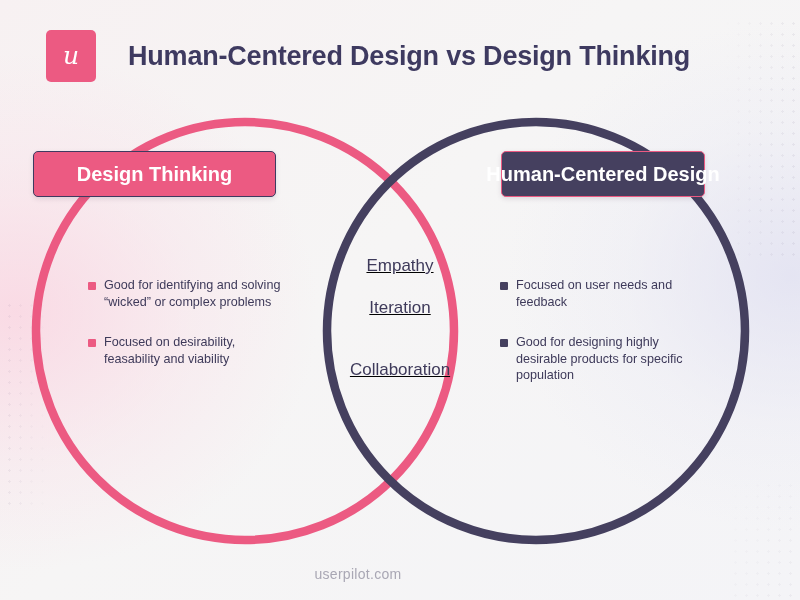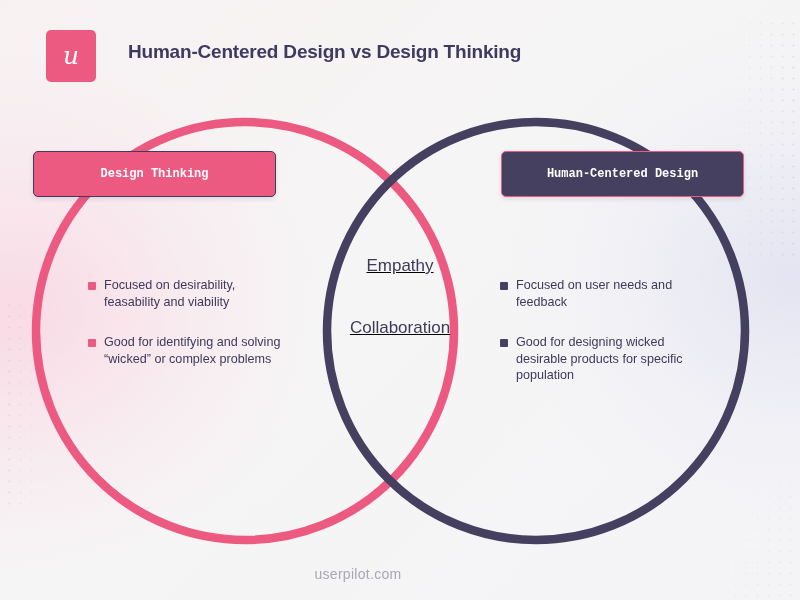--- a/index.html
+++ b/index.html
@@ -84,21 +84,21 @@
     font-style: italic;
     font-size: 25px;
     color: #ffffff;
     line-height: 1;
     transform: translateY(-1px);
   }
   #page-title {
     position: absolute;
     left: 128px;
     top: 41px;
-    font-size: 19px;
+    font-size: 27px;
     font-weight: bold;
     color: #3e3a60;
     letter-spacing: -0.2px;
     white-space: nowrap;
   }
 
   
   #venn {
     position: absolute;
     left: 0;
@@ -108,39 +108,38 @@
   }
 
   
   .badge {
     position: absolute;
     height: 46px;
     border-radius: 5px;
     display: flex;
     align-items: center;
     justify-content: center;
-    font-size: 12px;
+    font-size: 20px;
     font-weight: bold;
     box-sizing: border-box;
     white-space: nowrap;
-    font-family: Liberation Mono, monospace;
   }
   #badge-design-thinking {
     left: 33px;
     top: 151px;
     width: 243px;
     background: #ec5a82;
     border: 1.6px solid #3e3a60;
     color: #ffffff;
     box-shadow: 0 2px 5px rgba(60,50,80,0.13);
   }
   #badge-hcd {
     left: 501px;
     top: 151px;
-    width: 243px;
+    width: 204px;
     background: #45405f;
     border: 1.6px solid #ec5a82;
     color: #ffffff;
     box-shadow: 0 2px 5px rgba(60,50,80,0.13);
   }
 
   
   .bullet-col {
     position: absolute;
     width: 196px;
@@ -220,39 +219,40 @@
     <circle cx="536" cy="331" r="209" fill="none" stroke="#45405f" stroke-width="8.5"></circle>
   </svg>
 
   <div class="badge" id="badge-design-thinking">Design Thinking</div>
 
   <div class="badge" id="badge-hcd">Human-Centered Design</div>
 
   <div class="bullet-col" id="col-left">
     <div class="bullet-item">
       <span class="bullet-marker marker-pink"></span>
+      <span class="bullet-text">Good for identifying and solving “wicked” or complex problems</span>
+    </div>
+    <div class="bullet-item">
+      <span class="bullet-marker marker-pink"></span>
       <span class="bullet-text">Focused on desirability, feasability and viability</span>
-    </div>
-    <div class="bullet-item">
-      <span class="bullet-marker marker-pink"></span>
-      <span class="bullet-text">Good for identifying and solving “wicked” or complex problems</span>
     </div>
   </div>
 
   <div class="bullet-col" id="col-right">
     <div class="bullet-item">
       <span class="bullet-marker marker-navy"></span>
       <span class="bullet-text">Focused on user needs and feedback</span>
     </div>
     <div class="bullet-item">
       <span class="bullet-marker marker-navy"></span>
-      <span class="bullet-text">Good for designing wicked desirable products for specific population</span>
+      <span class="bullet-text">Good for designing highly desirable products for specific population</span>
     </div>
   </div>
 
   <div id="center-list">
     <div class="center-item">Empathy</div>
+    <div class="center-item">Iteration</div>
     <div class="center-item">Collaboration</div>
   </div>
 
   <div id="footer">userpilot.com</div>
 
 </div>
 
 </body></html>

